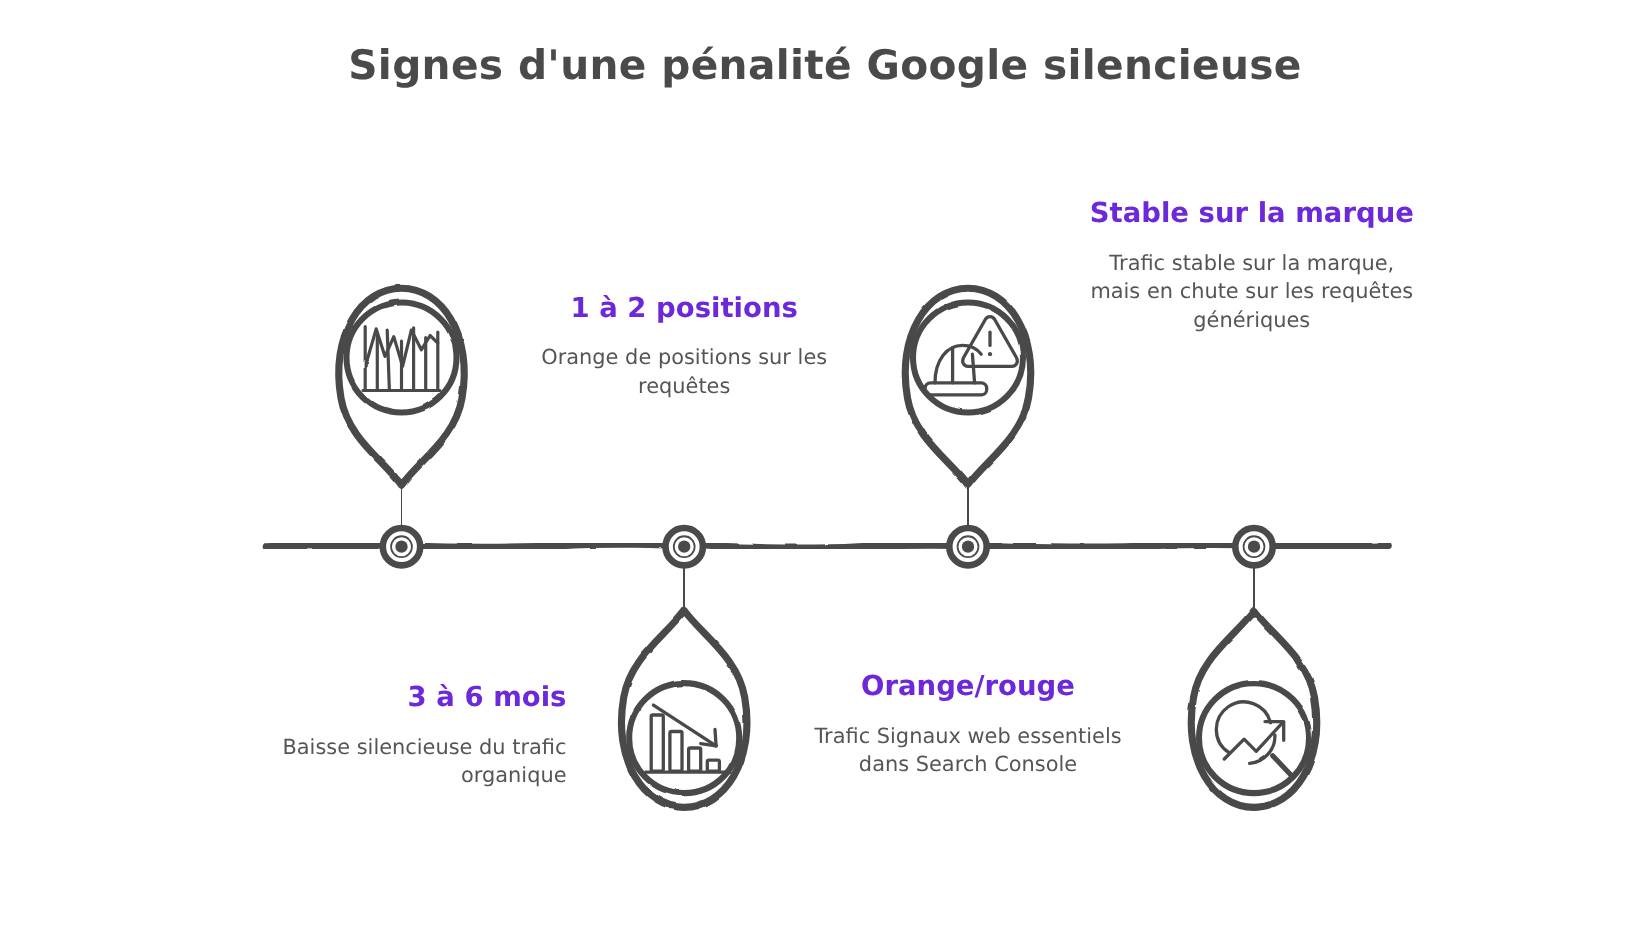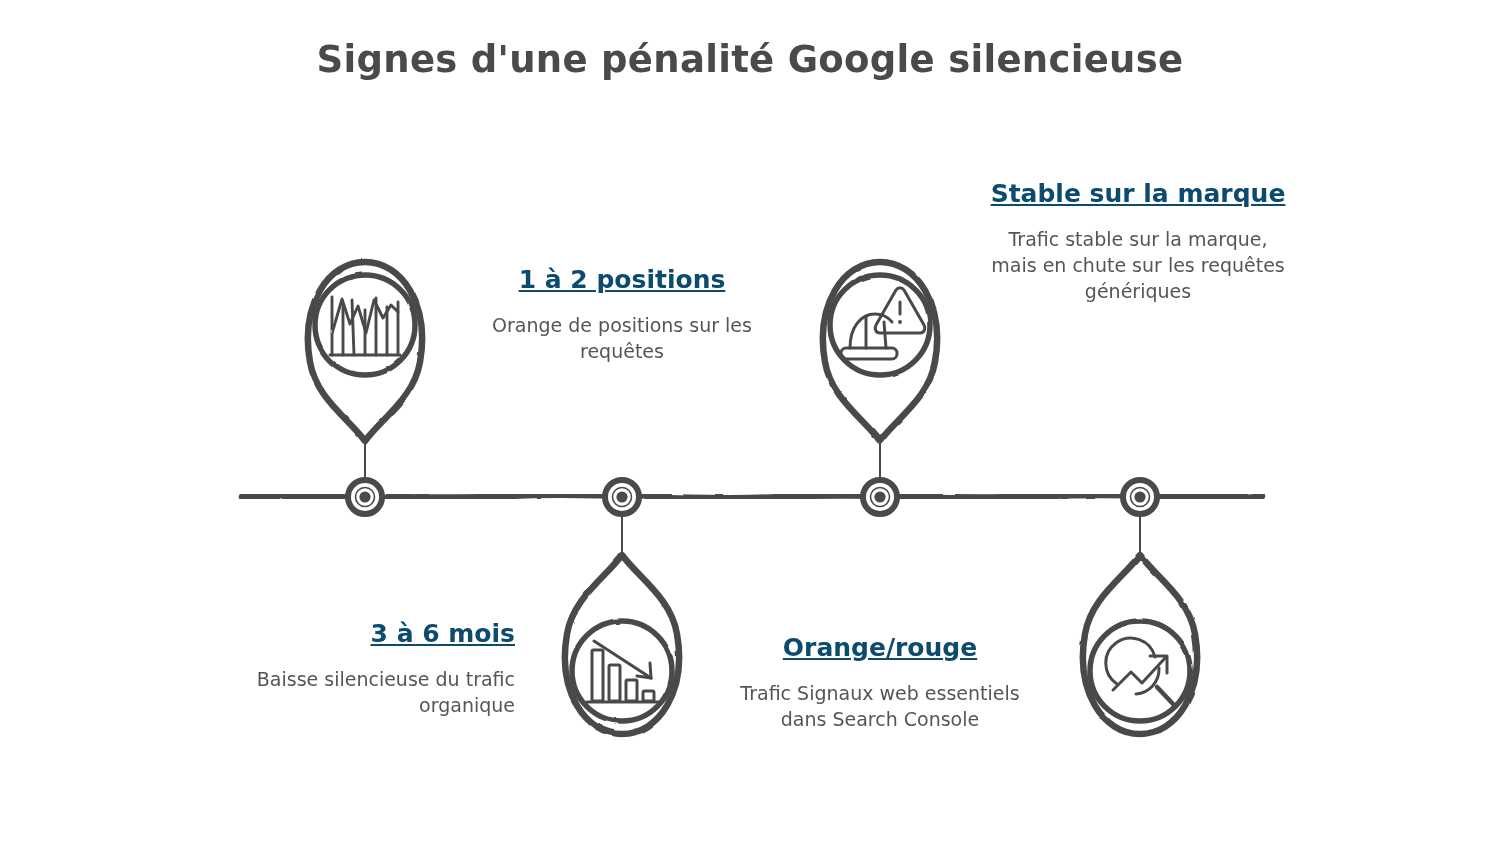--- a/index.html
+++ b/index.html
@@ -47,39 +47,38 @@
   #timeline-layer .hit { pointer-events: auto; }
 
   
   .text-block {
     position: absolute;
     text-align: center;
   }
   .tb-heading {
     font-size: 25px;
     font-weight: bold;
-    color: #0c4a6e;
+    color: #6d28d9;
     line-height: 1.28;
     margin: 0 0 16px 0;
     font-family: "DejaVu Sans", sans-serif;
-    text-decoration: underline;
   }
   .tb-body {
     font-size: 19px;
     font-weight: normal;
     color: #555555;
     line-height: 1.38;
     margin: 0;
     font-family: "DejaVu Sans", sans-serif;
   }
 
   
   #block-1 { left: 215px; top: 618px; width: 300px; text-align: right; }
   #block-2 { left: 472px; top: 264px; width: 300px; }
-  #block-3 { left: 730px; top: 632px; width: 300px; }
+  #block-3 { left: 730px; top: 608px; width: 300px; }
   #block-4 { left: 988px; top: 178px; width: 300px; }
 </style>
 </head>
 <body>
 
 <div id="canvas">
 
   <div id="title">Signes d'une pénalité Google silencieuse</div>
 
   <svg id="timeline-layer" viewBox="0 0 1500 844" xmlns="http://www.w3.org/2000/svg">

